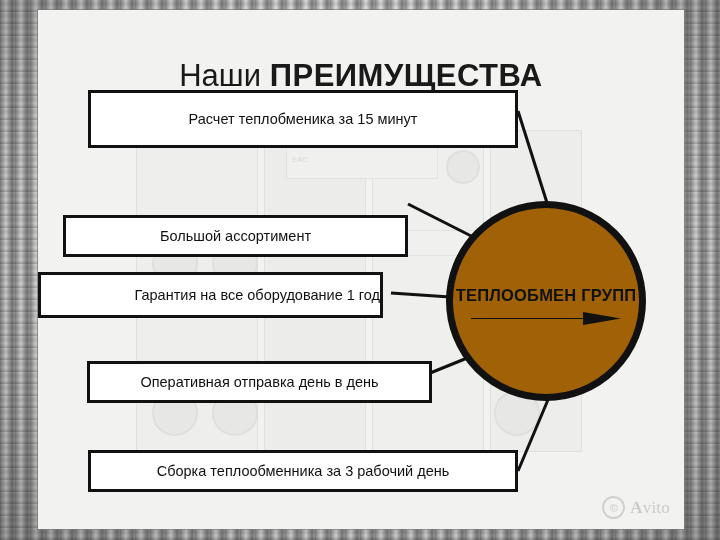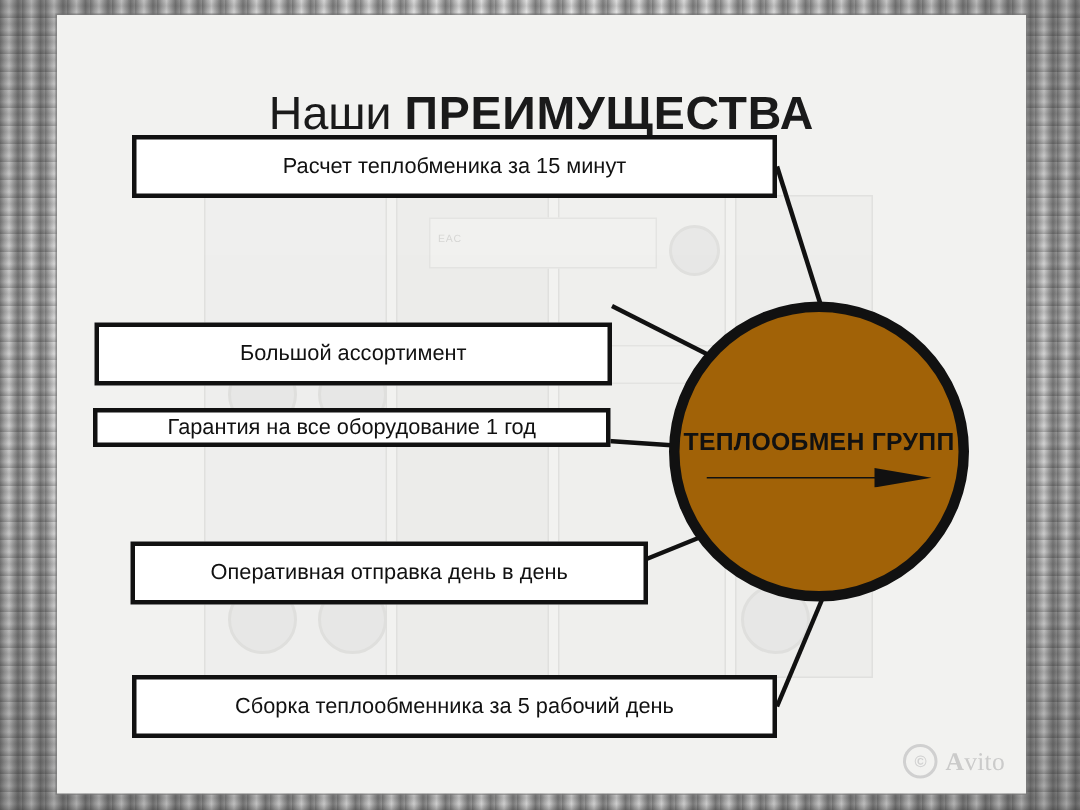--- a/index.html
+++ b/index.html
@@ -122,23 +122,23 @@
     background: #ffffff;
     border: 3px solid #111111;
     display: flex;
     align-items: center;
     justify-content: center;
     color: #111111;
     font-size: 14.5px;
     box-sizing: border-box;
     white-space: nowrap;
   }
-  .b0 { left: 50px;  top: 80px;  width: 430px; height: 42px; }
+  .b0 { left: 50px;  top: 80px;  width: 430px; height: 58px; }
   .b1 { left: 25px;  top: 173px; width: 345px; height: 42px; margin-top: 32px; }
-  .b2 { left: 24px;   top: 262px; width: 345px; height: 26px; }
+  .b2 { left: 0;   top: 262px; width: 345px; height: 46px; justify-content: flex-end; }
   .b3 { left: 25px;  top: 351px; width: 345px; height: 42px; margin-left: 24px; }
   .b4 { left: 50px;  top: 440px; width: 430px; height: 42px; }
 
   
   .logo-circle {
     position: absolute;
     left: 408px;
     top: 191px;
     width: 200px;
     height: 200px;
@@ -254,21 +254,21 @@
     <div class="benefit b1">
       <span>Большой ассортимент</span>
     </div>
     <div class="benefit b2">
       <span>Гарантия на все оборудование 1 год</span>
     </div>
     <div class="benefit b3">
       <span>Оперативная отправка день в день</span>
     </div>
     <div class="benefit b4">
-      <span>Сборка теплообменника за 5 рабочий день</span>
+      <span>Сборка теплообменника за 3 рабочий день</span>
     </div>
 
     <div class="watermark">
       <div class="wm-circle">©</div>
       <div class="wm-text"><b>A</b><span>vito</span></div>
     </div>
 
   </div>
 </div>
 

